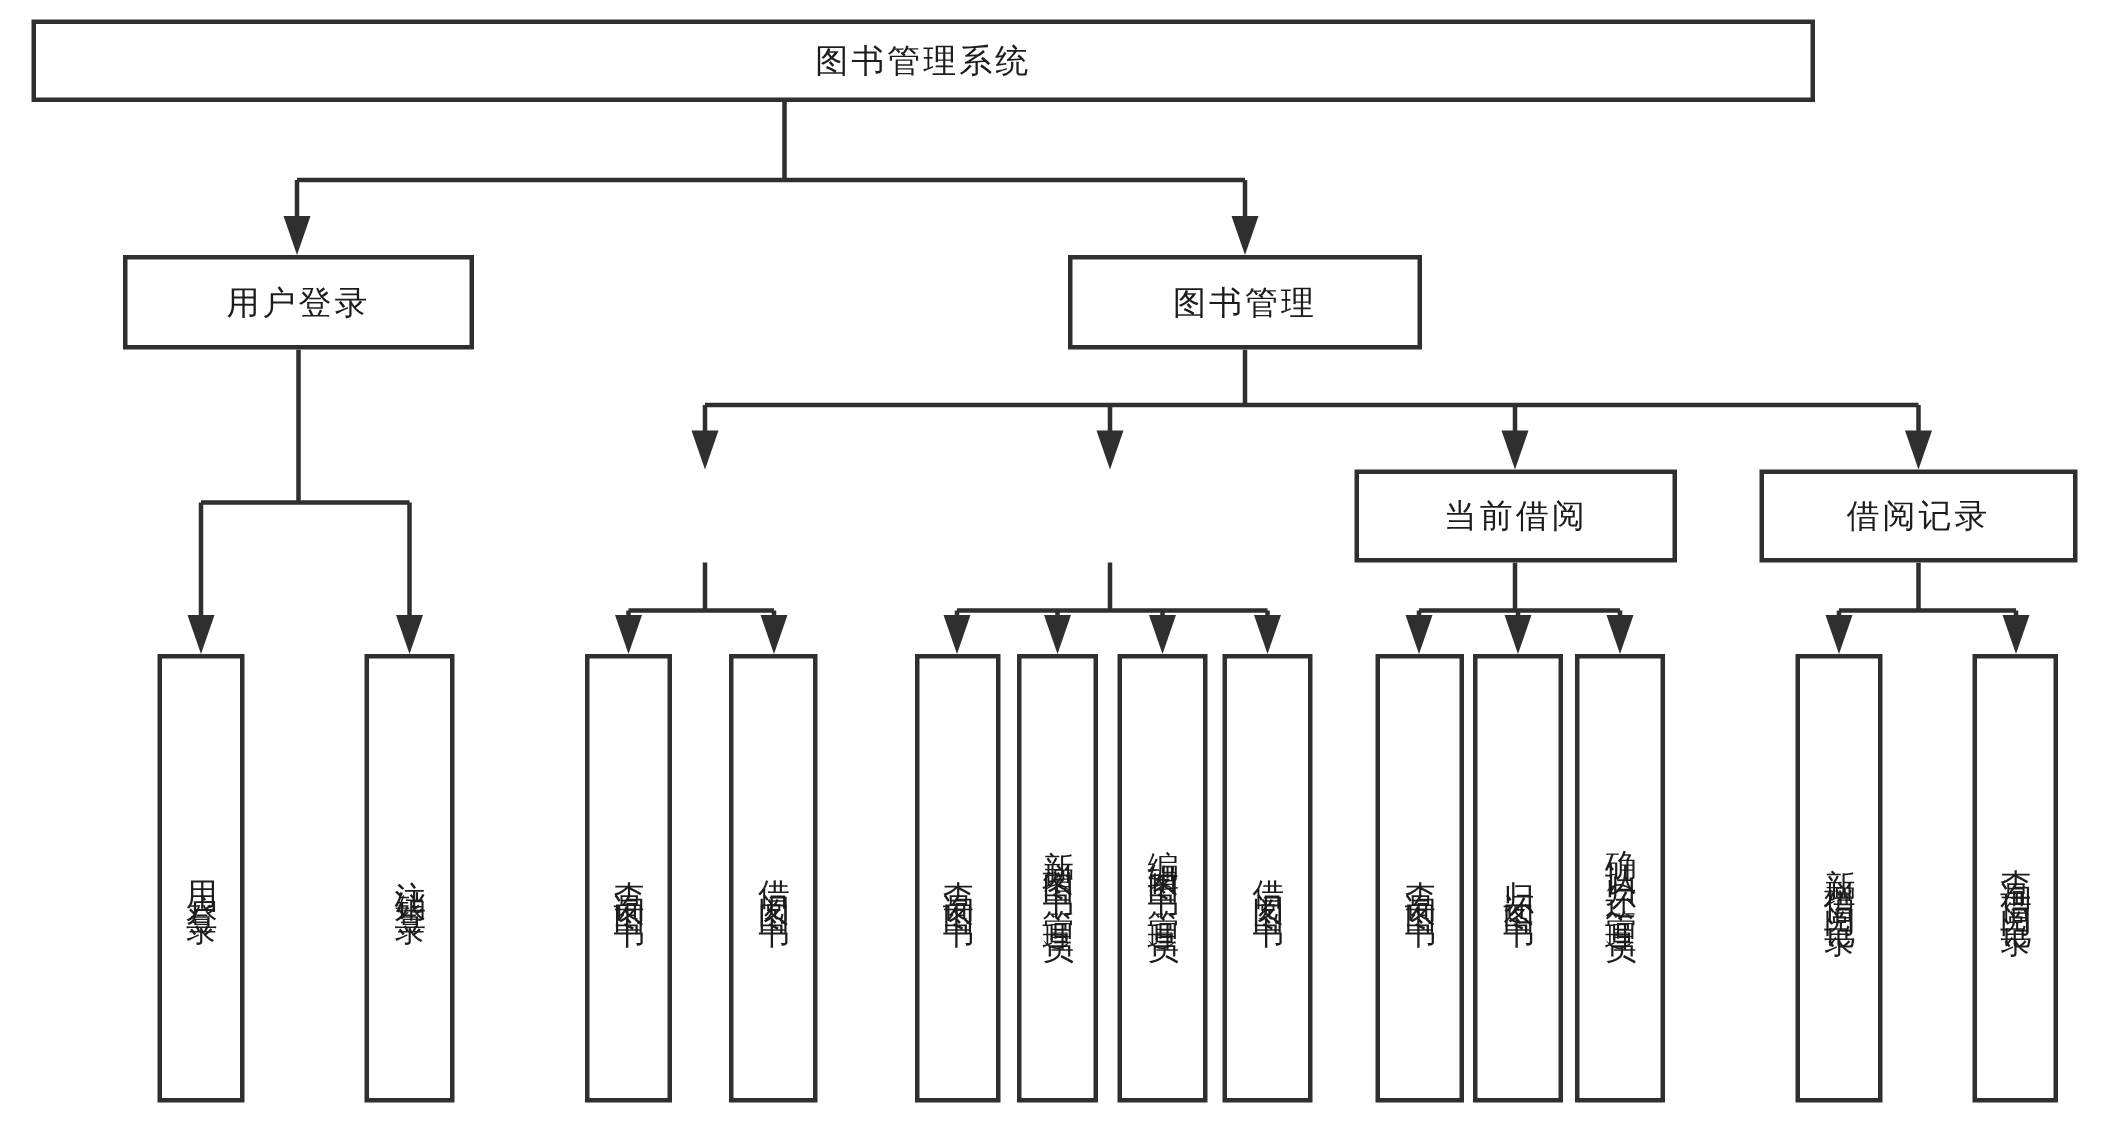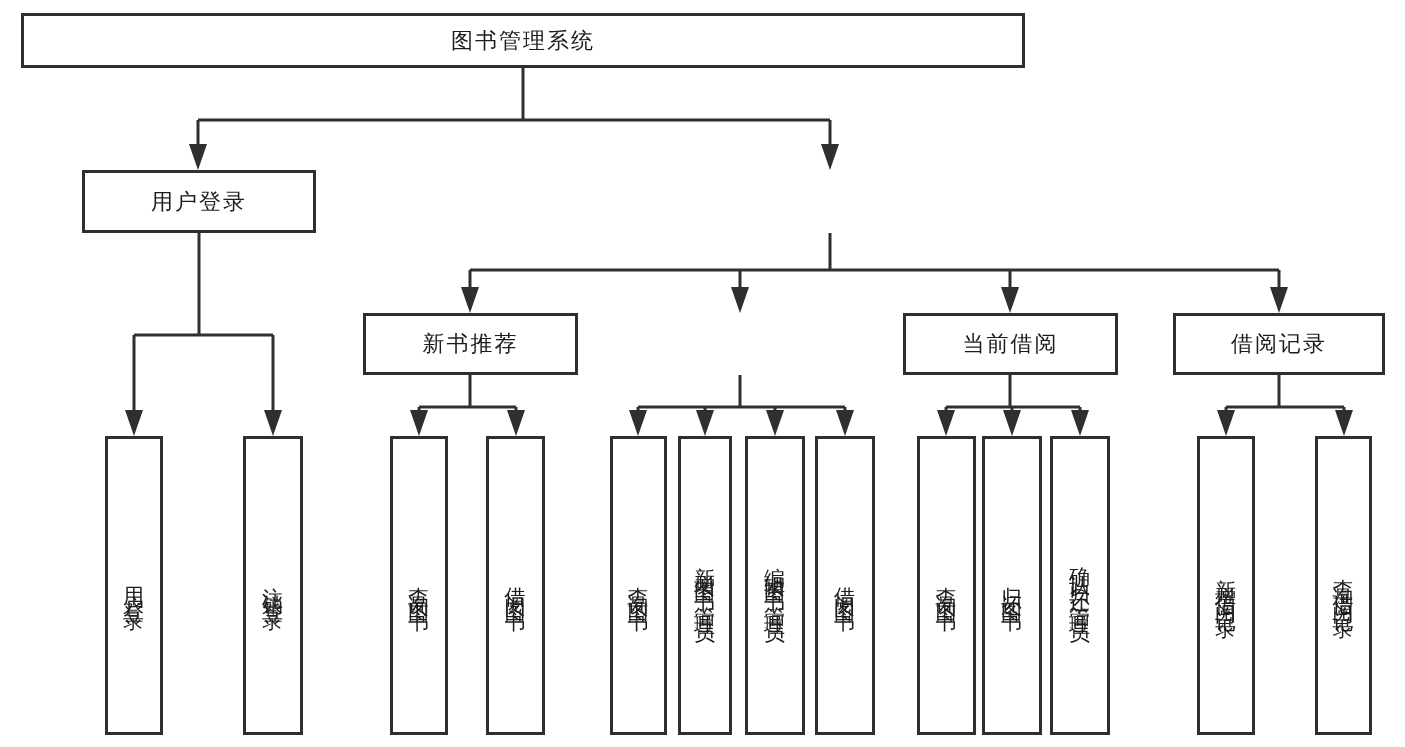--- a/index.html
+++ b/index.html
@@ -101,31 +101,31 @@
     <path class="wire" d="M1010,375 V407 M946,407 H1080 M946,407 V412 M1012,407 V412 M1080,407 V412"></path>
     <polygon class="head" points="937,410 955,410 946,436"></polygon>
     <polygon class="head" points="1003,410 1021,410 1012,436"></polygon>
     <polygon class="head" points="1071,410 1089,410 1080,436"></polygon>
 
     <path class="wire" d="M1279,375 V407 M1226,407 H1344 M1226,407 V412 M1344,407 V412"></path>
     <polygon class="head" points="1217,410 1235,410 1226,436"></polygon>
     <polygon class="head" points="1335,410 1353,410 1344,436"></polygon>
   </svg>
 
-  <div class="node h" style="left:21px; top:13px; width:1004px; height:55px">
+  <div class="node h" style="left:21px; top:13px; width:1189px; height:55px">
     <span>图书管理系统</span>
   </div>
 
   <div class="node h" style="left:82px; top:170px; width:234px; height:63px">
     <span>用户登录</span>
   </div>
+  <div class="node h" style="left:712px; top:170px; width:236px; height:63px">
+    <span>图书管理</span>
+  </div>
 
-  <div class="node h" style="left:363px; top:313px; width:215px; height:62px">
-    <span>新书推荐</span>
-  </div>
   <div class="node h" style="left:903px; top:313px; width:215px; height:62px">
     <span>当前借阅</span>
   </div>
   <div class="node h" style="left:1173px; top:313px; width:212px; height:62px">
     <span>借阅记录</span>
   </div>
 
   <div class="node v" style="left:105px; top:436px; width:58px; height:299px">
     <span>用户登录</span>
   </div>

